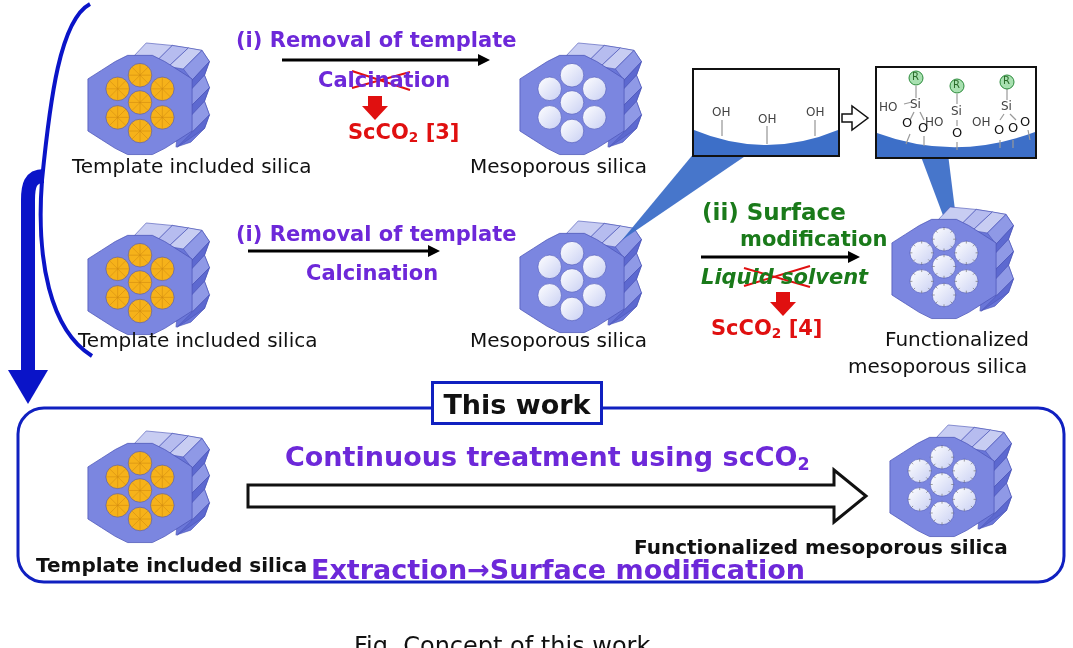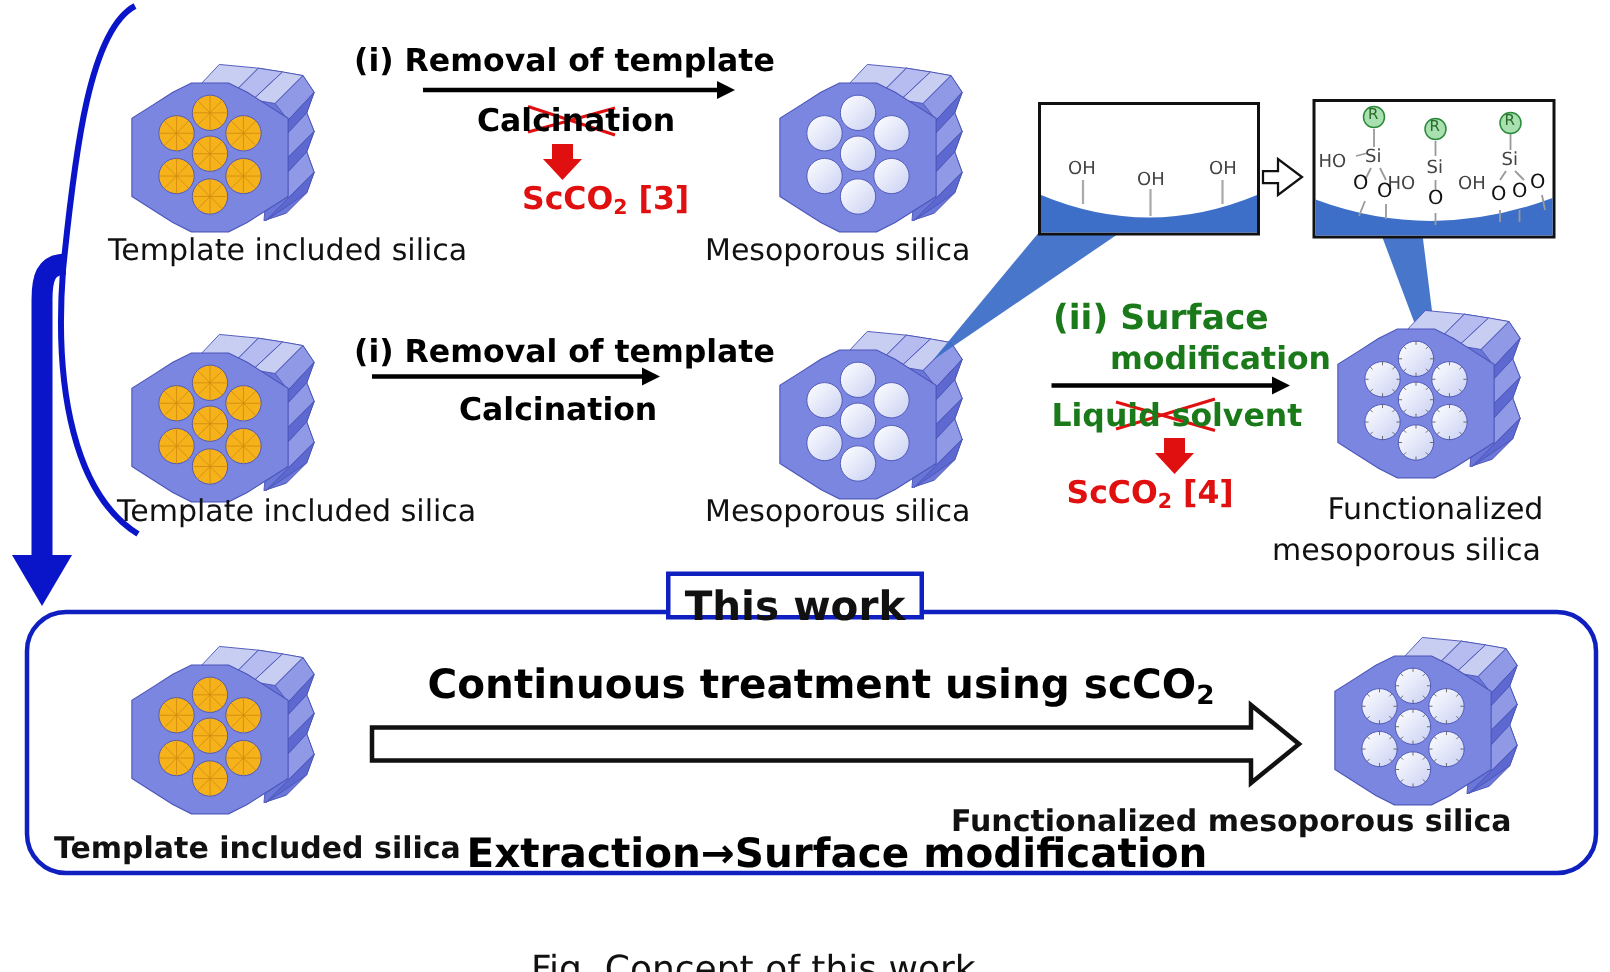--- a/index.html
+++ b/index.html
@@ -1,27 +1,27 @@
 <!DOCTYPE html>
 <html><head>
 <meta charset="utf-8">
 <style>
   html, body { margin: 0; padding: 0; background: #ffffff; }
   body { width: 1073px; height: 648px; position: relative; overflow: hidden;
          font-family: "DejaVu Sans", sans-serif; }
   .lbl { position: absolute; color: #111; font-size: 20px; white-space: nowrap; }
-  .blue { color: #000000; font-weight: bold; }
+  .blue { color: #6d28d9; font-weight: bold; }
   .green { color: #1a7a1a; font-weight: bold; }
   .red { color: #e01010; font-weight: bold; }
   .bold { font-weight: bold; }
   svg { position: absolute; left: 0; top: 0; }
   sub { font-size: 0.65em; vertical-align: -0.25em; }
-  .thiswork-box { position: absolute; left: 431px; top: 381px; width: 172px; height: 32px;
+  .thiswork-box { position: absolute; left: 431px; top: 381px; width: 172px; height: 44px;
                   border: 3px solid #1020c0; background: #fff; box-sizing: border-box;
-                  font-weight: bold; font-size: 27px; color: #111; text-align: center; line-height: 42px; margin-left: 13px; }
+                  font-weight: bold; font-size: 27px; color: #111; text-align: center; line-height: 42px; }
 </style>
 </head>
 <body>
 
 <svg width="1073" height="648" viewBox="0 0 1073 648">
   <defs>
     <linearGradient id="poreGrad" x1="0" y1="0" x2="1" y2="1">
       <stop offset="0" stop-color="#ffffff"></stop>
       <stop offset="1" stop-color="#c9d0f3"></stop>
     </linearGradient>
@@ -236,21 +236,21 @@
 <div class="lbl" style="left:1008px; top:120px; font-size:13px; color:#111;">O</div>
 <div class="lbl" style="left:1020px; top:114px; font-size:13px; color:#111;">O</div>
 
 <div class="lbl blue" style="left:236px; top:222px; font-size:21px;">(i) Removal of template</div>
 <div class="lbl blue" style="left:306px; top:261px; font-size:21px;">Calcination</div>
 <div class="lbl" style="left:78px; top:328px;">Template included silica</div>
 <div class="lbl" style="left:470px; top:328px;">Mesoporous silica</div>
 
 <div class="lbl green" style="left:702px; top:199px; font-size:23px;">(ii) Surface</div>
 <div class="lbl green" style="left:700px; top:227px; font-size:21px;margin-left:40px;">modification</div>
-<div class="lbl green" style="left:701px; top:265px; font-size:21px;">Liquid solvent</div>
+<div class="lbl green" style="left:701px; top:265px; font-size:21px;font-style:italic;">Liquid solvent</div>
 <div class="lbl red" style="left:711px; top:316px; font-size:21px;"><span>ScCO</span><sub>2</sub><span> [4]</span></div>
 <div class="lbl" style="left:885px; top:327px;">Functionalized</div>
 <div class="lbl" style="left:848px; top:354px;">mesoporous silica</div>
 
 <div class="thiswork-box">This work</div>
 <div class="lbl blue" style="left:285px; top:441px; font-size:27px;"><span>Continuous treatment using scCO</span><sub>2</sub></div>
 <div class="lbl blue" style="left:311px; top:508px; font-size:27px;margin-top:46px;">Extraction→Surface modification</div>
 <div class="lbl bold" style="left:36px; top:553px; font-size:20px;">Template included silica</div>
 <div class="lbl bold" style="left:634px; top:535px; font-size:20px;">Functionalized mesoporous silica</div>
 

